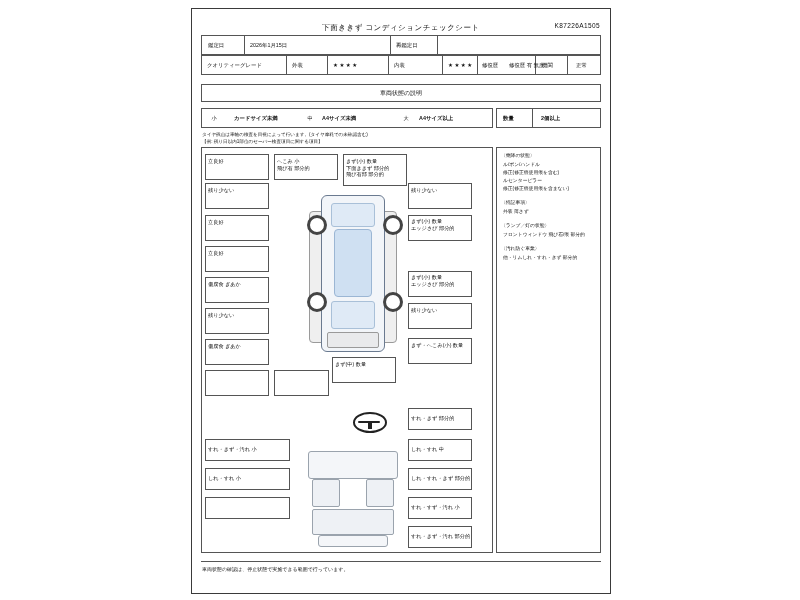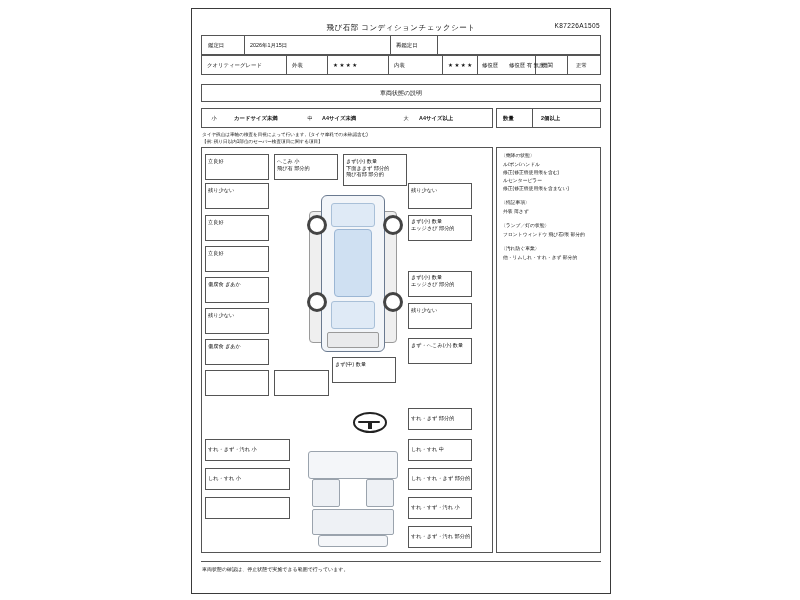--- a/index.html
+++ b/index.html
@@ -71,21 +71,21 @@
   .seat{position:absolute;border:1px solid #9aa3ad;background:#eef1f5;border-radius:2px;}
   .dash{position:absolute;border:1px solid #9aa3ad;background:#f4f6f9;border-radius:3px;}
 </style>
 </head>
 <body>
 
 <div id="sheet">
 
   <div class="frame">
 
-    <div class="ttl">飛び石部  コンディションチェックシート</div>
+    <div class="ttl">下面ききず  コンディションチェックシート</div>
     <div class="docno">K87226A1505</div>
 
     <div class="hdrow" style="left:9px;top:26px;width:400px;height:20px;"></div>
     <div class="vsep" style="left:52px;top:26px;height:20px;"></div>
     <div class="vsep" style="left:198px;top:26px;height:20px;"></div>
     <div class="vsep" style="left:245px;top:26px;height:20px;"></div>
     <div class="cellTxt" style="left:16px;top:33px;">鑑定日</div>
     <div class="cellTxt" style="left:58px;top:33px;">2026年1月15日</div>
     <div class="cellTxt" style="left:204px;top:33px;">再鑑定日</div>
     <div class="cellTxt" style="left:251px;top:33px;"></div>

